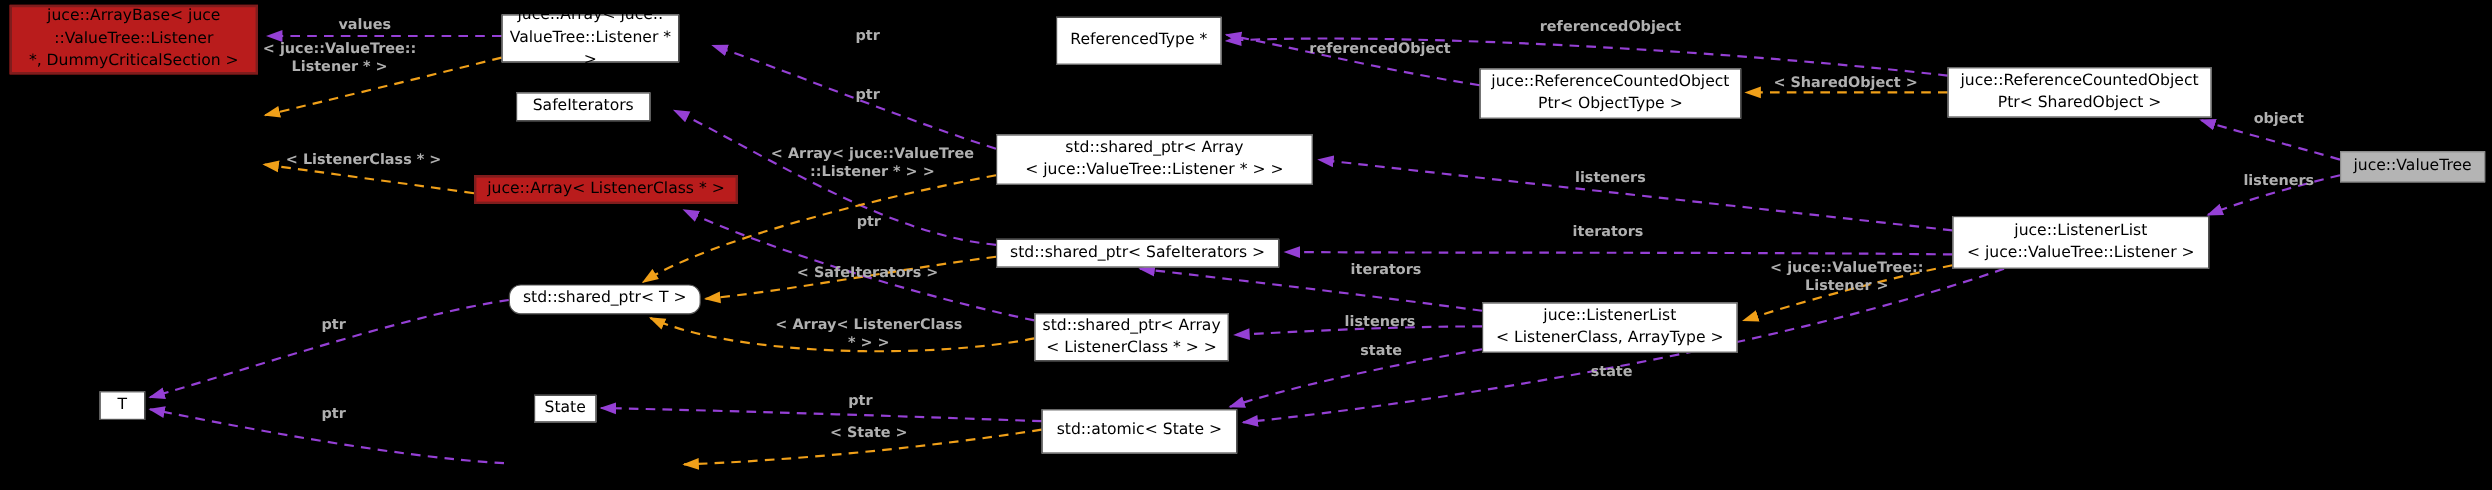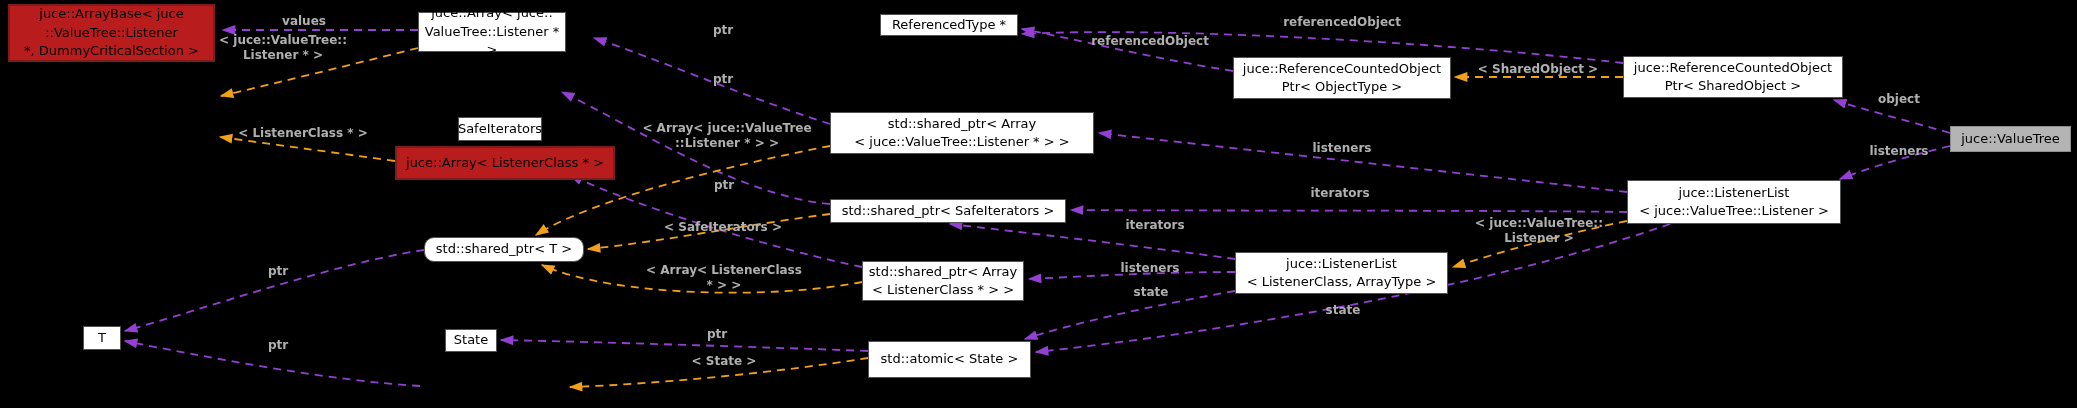--- a/index.html
+++ b/index.html
@@ -53,25 +53,25 @@
       <path d="M1627,221 C1560,235 1500,252 1453,267" fill="none" stroke="#f0a019" stroke-width="1.8" stroke-dasharray="8,6" marker-end="url(#arr-template)"></path>
       <path d="M1235,272 C1160,272 1090,276 1029,279" fill="none" stroke="#9540d5" stroke-width="1.8" stroke-dasharray="8,6" marker-end="url(#arr-usage)"></path>
       <path d="M1235,259 C1140,246 1020,232 950,224" fill="none" stroke="#9540d5" stroke-width="1.8" stroke-dasharray="8,6" marker-end="url(#arr-usage)"></path>
       <path d="M1235,291 C1150,306 1070,324 1025,339" fill="none" stroke="#9540d5" stroke-width="1.8" stroke-dasharray="8,6" marker-end="url(#arr-usage)"></path>
     </svg>
     <div class="node red" style="left: 8px; top: 4px; width: 207px; height: 58px;">juce::ArrayBase&lt; juce
 ::ValueTree::Listener
 *, DummyCriticalSection &gt;</div>
     <div class="node" style="left: 418px; top: 12px; width: 148px; height: 40px;">juce::Array&lt; juce::
 ValueTree::Listener * &gt;</div>
-    <div class="node" style="left: 458px; top: 77px; width: 84px; height: 24px; margin-top: 40px;">SafeIterators</div>
-    <div class="node red" style="left: 395px; top: 146px; width: 220px; height: 34px;">juce::Array&lt; ListenerClass * &gt;</div>
+    <div class="node" style="left: 430px; top: 77px; width: 112px; height: 24px;">SafeIterators</div>
+    <div class="node red" style="left: 395px; top: 146px; width: 220px; height: 24px;">juce::Array&lt; ListenerClass * &gt;</div>
     <div class="node" style="left: 830px; top: 112px; width: 264px; height: 42px;">std::shared_ptr&lt; Array
 &lt; juce::ValueTree::Listener * &gt; &gt;</div>
-    <div class="node" style="left: 880px; top: 14px; width: 138px; height: 22px;">ReferencedType *</div>
+    <div class="node" style="left: 880px; top: 14px; width: 138px; height: 40px;">ReferencedType *</div>
     <div class="node" style="left: 1233px; top: 57px; width: 218px; height: 42px;">juce::ReferenceCountedObject
 Ptr&lt; ObjectType &gt;</div>
     <div class="node" style="left: 1623px; top: 56px; width: 220px; height: 42px;">juce::ReferenceCountedObject
 Ptr&lt; SharedObject &gt;</div>
     <div class="node main" style="left: 1950px; top: 126px; width: 121px; height: 26px;">juce::ValueTree</div>
     <div class="node" style="left: 830px; top: 199px; width: 236px; height: 24px;">std::shared_ptr&lt; SafeIterators &gt;</div>
     <div class="node" style="left: 1627px; top: 180px; width: 214px; height: 44px;">juce::ListenerList
 &lt; juce::ValueTree::Listener &gt;</div>
     <div class="node" style="left: 424px; top: 237px; width: 160px; height: 25px; border-radius: 10px;">std::shared_ptr&lt; T &gt;</div>
     <div class="node" style="left: 862px; top: 261px; width: 162px; height: 40px;">std::shared_ptr&lt; Array

